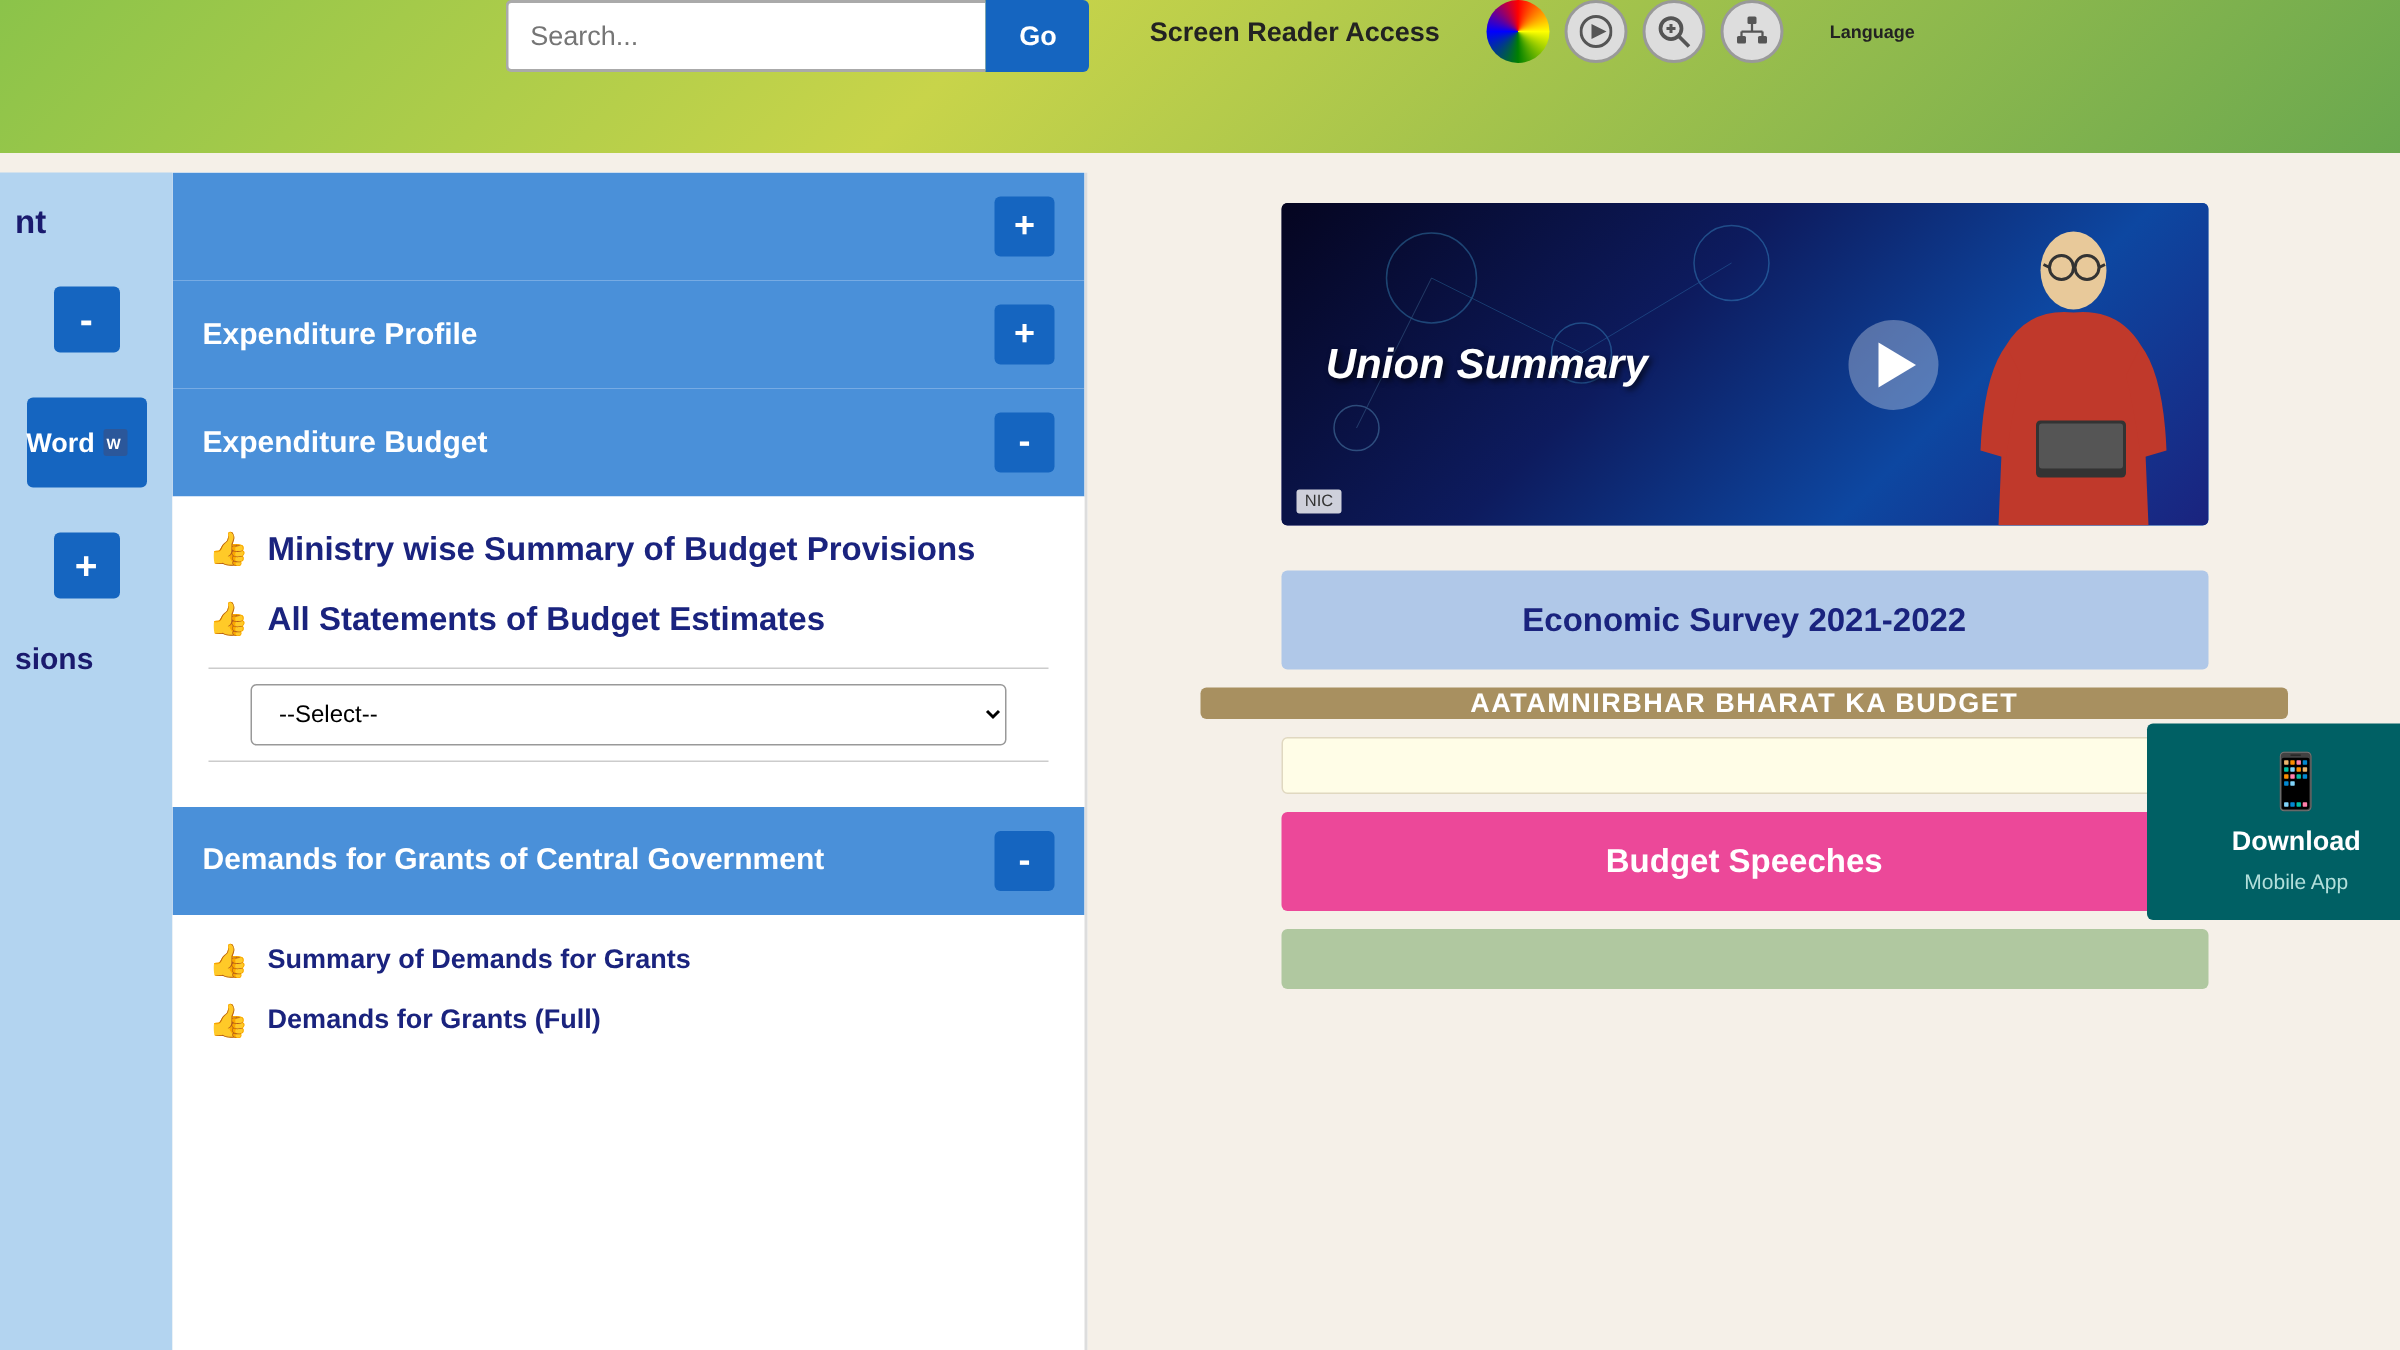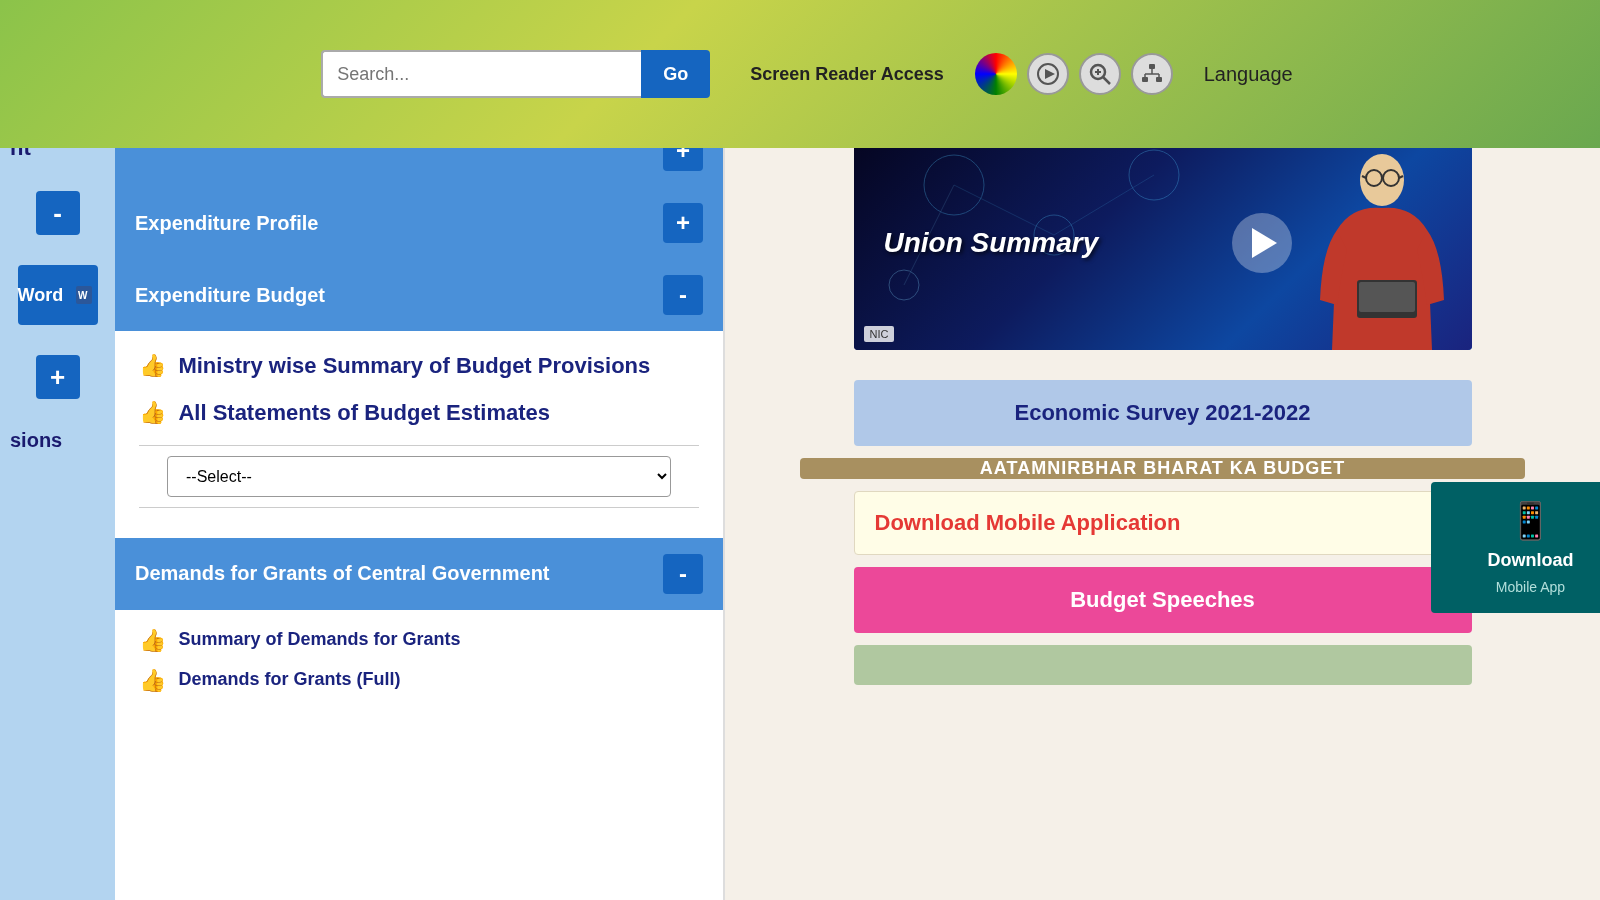--- a/index.html
+++ b/index.html
@@ -11,24 +11,24 @@
       background: #f5f0e8;
       position: relative;
     }
 
     
     .top-bar {
       position: absolute;
       top: 0;
       left: 0;
       right: 0;
-      height: 148px;
+      height: 102px;
       background: linear-gradient(135deg, #8bc34a 0%, #c8d44a 40%, #6aa84f 100%);
       display: flex;
-      align-items: center;
+      align-items: flex-start;
       justify-content: center;
       z-index: 10;
       padding-left: 14px;
     }
 
     .search-area {
       display: flex;
       align-items: center;
       gap: 0;
     }
@@ -83,22 +83,22 @@
       height: 42px;
       border-radius: 50%;
       display: flex;
       align-items: center;
       justify-content: center;
       cursor: pointer;
       font-size: 20px;
     }
 
     .language-text {
-      font-size: 20px;
-      font-weight: normal;
+      font-size: 12px;
+      font-weight: bold;
       color: #222;
     }
 
     
     .left-sidebar {
       position: absolute;
       left: 0;
       top: 115px;
       width: 115px;
       height: 785px;
@@ -134,21 +134,21 @@
       justify-content: center;
     }
 
     .sidebar-word-icon {
       width: 80px;
       height: 60px;
       background: #1565c0;
       color: white;
       display: flex;
       align-items: center;
-      justify-content: space-between;
+      justify-content: flex-start;
       font-size: 18px;
       font-weight: bold;
       border-radius: 4px;
       cursor: pointer;
     }
 
     .sidebar-plus-btn {
       width: 44px;
       height: 44px;
       background: #1565c0;
@@ -668,21 +668,20 @@
     </div>
   </div>
 
   <div class="right-cards">
 
     <div class="card-economic">Economic Survey 2021-2022</div>
 
     <div class="card-aatma">AATAMNIRBHAR BHARAT KA BUDGET</div>
 
     <div class="card-download" style="position:relative;">
-      <span class="download-app-text">Download Mobile Application</span>
 
       <div class="download-popup">
         <span class="mobile-icon">📱</span>
         <span class="download-popup-text">Download</span>
         <span class="download-popup-label">Mobile App</span>
       </div>
     </div>
 
     <div class="card-speeches">Budget Speeches</div>
 

